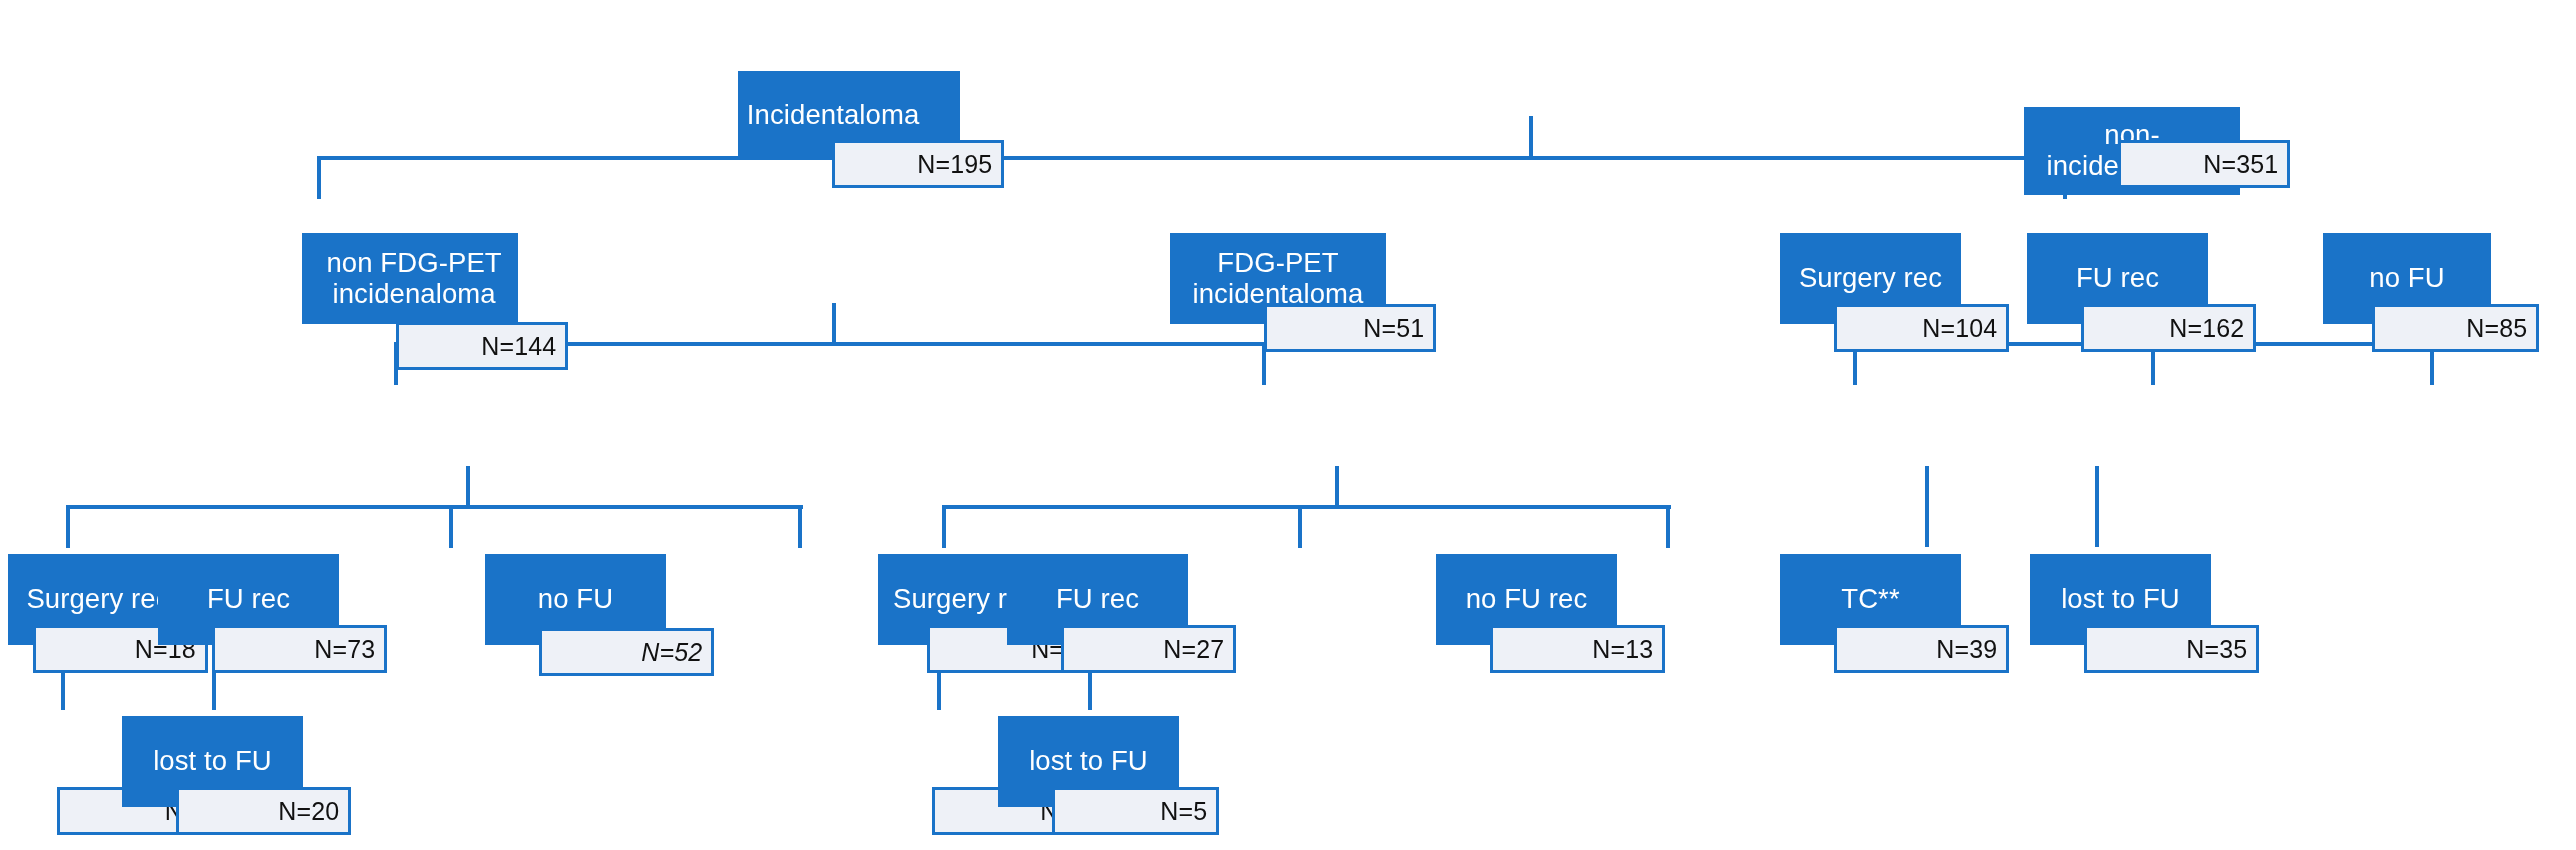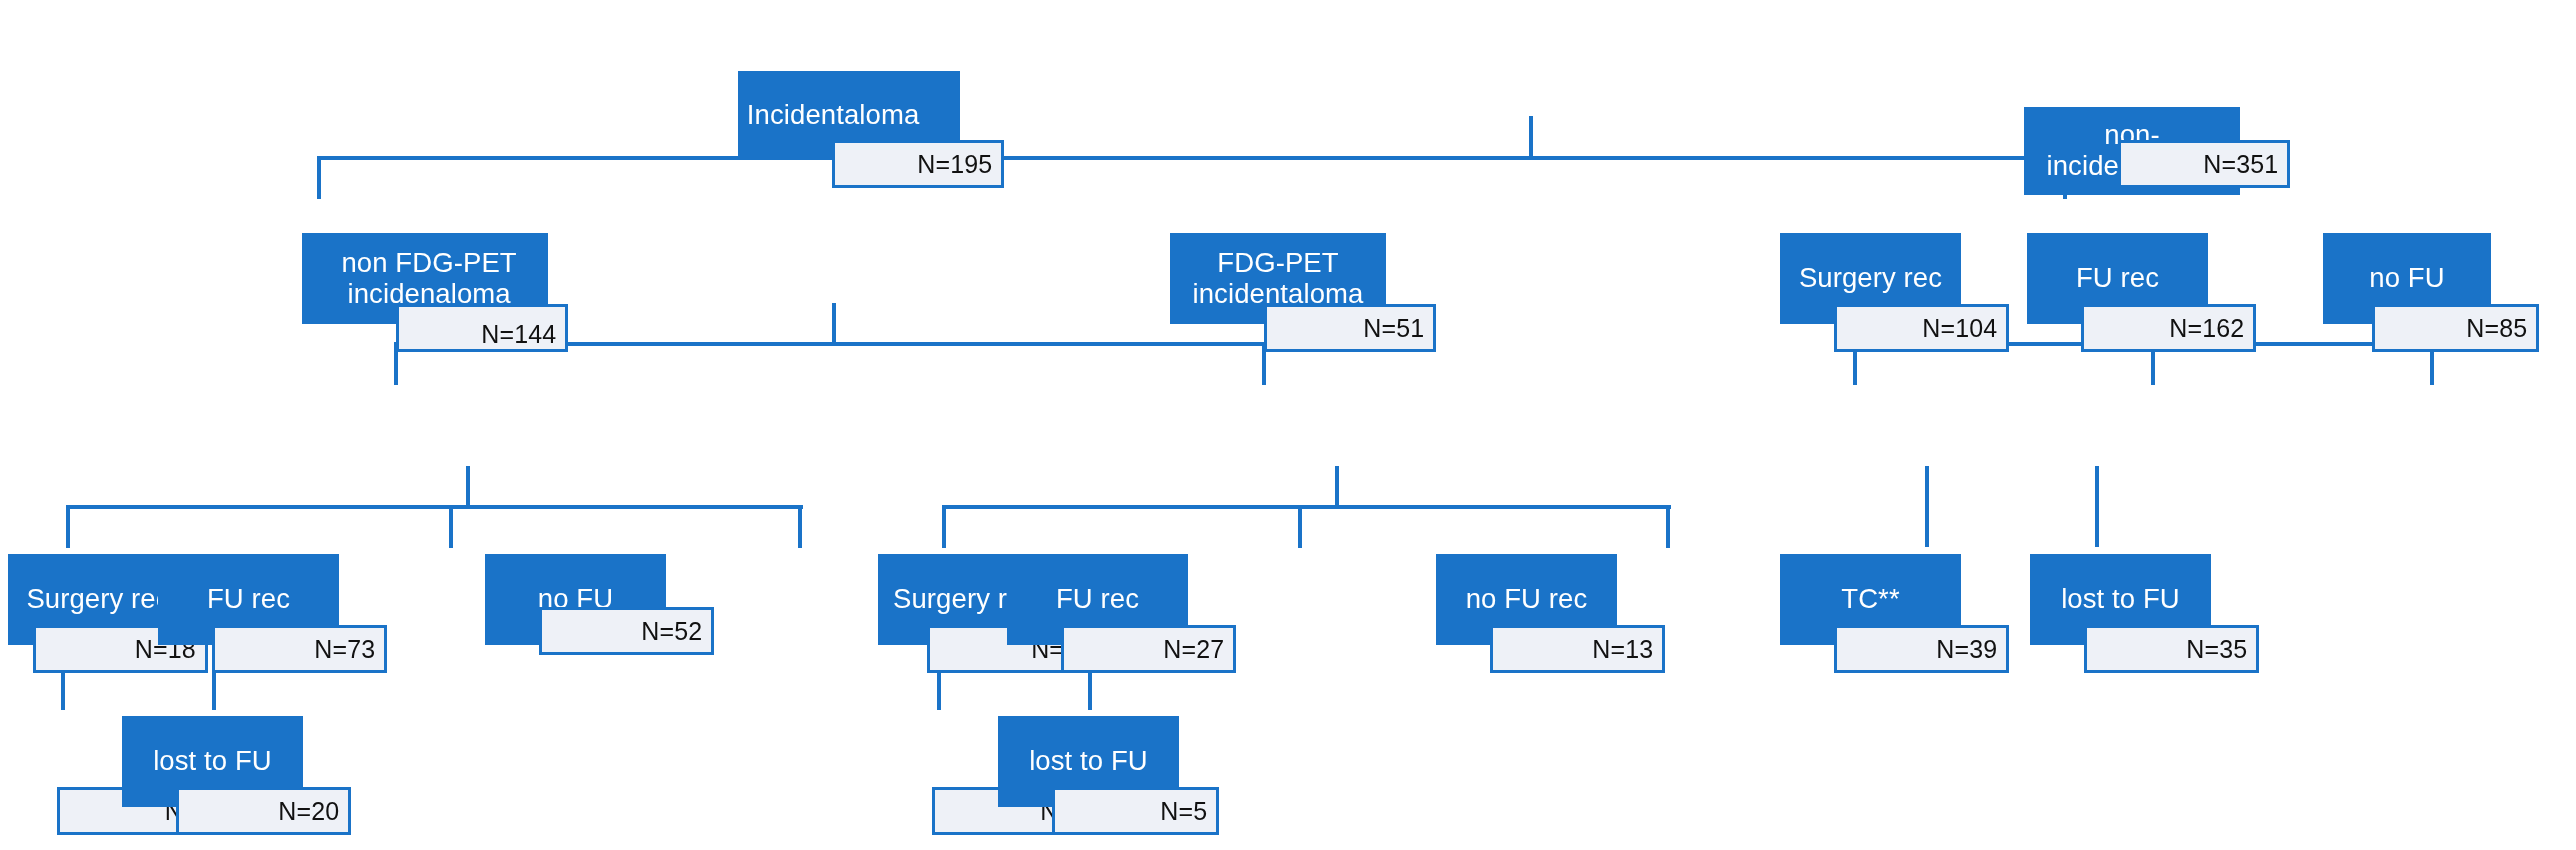--- a/index.html
+++ b/index.html
@@ -126,25 +126,25 @@
     <div class="node-box" style="width:216px; height:88px; white-space:pre-line;margin-top:36px;">
       <span>non-
 incidentaloma</span>
     </div>
     <div class="nlabel" style="left:94px; top:69px; width:172px; height:48px;">
       <span>N=351</span>
     </div>
   </div>
 
   <div class="node" style="left:302px; top:233px; width:266px; height:122px;">
-    <div class="node-box" style="width:246px; height:91px; white-space:pre-line;padding-left:12px;">
+    <div class="node-box" style="width:216px; height:91px; white-space:pre-line;padding-left:12px;">
       <span>non FDG-PET
 incidenaloma</span>
     </div>
-    <div class="nlabel" style="left:94px; top:71px; width:172px; height:48px;align-items:flex-end;">
+    <div class="nlabel" style="left:94px; top:89px; width:172px; height:48px;">
       <span>N=144</span>
     </div>
   </div>
 
   <div class="node" style="left:1170px; top:233px; width:266px; height:122px;padding-left:40px;">
     <div class="node-box" style="width:216px; height:91px; white-space:pre-line;">
       <span>FDG-PET
 incidentaloma</span>
     </div>
     <div class="nlabel" style="left:94px; top:71px; width:172px; height:48px;">
@@ -194,21 +194,21 @@
     </div>
     <div class="nlabel" style="left:54px; top:71px; width:175px; height:48px;">
       <span>N=73</span>
     </div>
   </div>
 
   <div class="node" style="left:485px; top:554px; width:228px; height:120px;">
     <div class="node-box" style="width:181px; height:91px;">
       <span>no FU</span>
     </div>
-    <div class="nlabel" style="left:54px; top:53px; width:175px; height:48px;">
+    <div class="nlabel" style="left:54px; top:74px; width:175px; height:48px;font-style:italic;">
       <span>N=52</span>
     </div>
   </div>
 
   <div class="node" style="left:878px; top:554px; width:228px; height:120px;">
     <div class="node-box" style="width:181px; height:91px;">
       <span>Surgery rec.</span>
     </div>
     <div class="nlabel" style="left:49px; top:71px; width:175px; height:48px;">
       <span>N=11</span>

